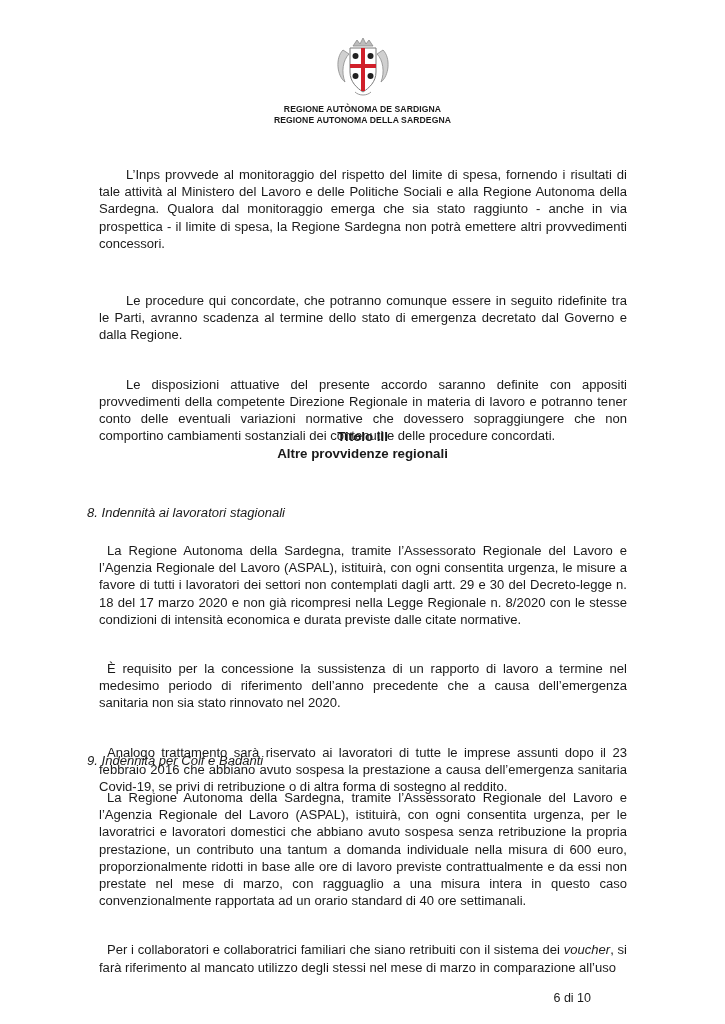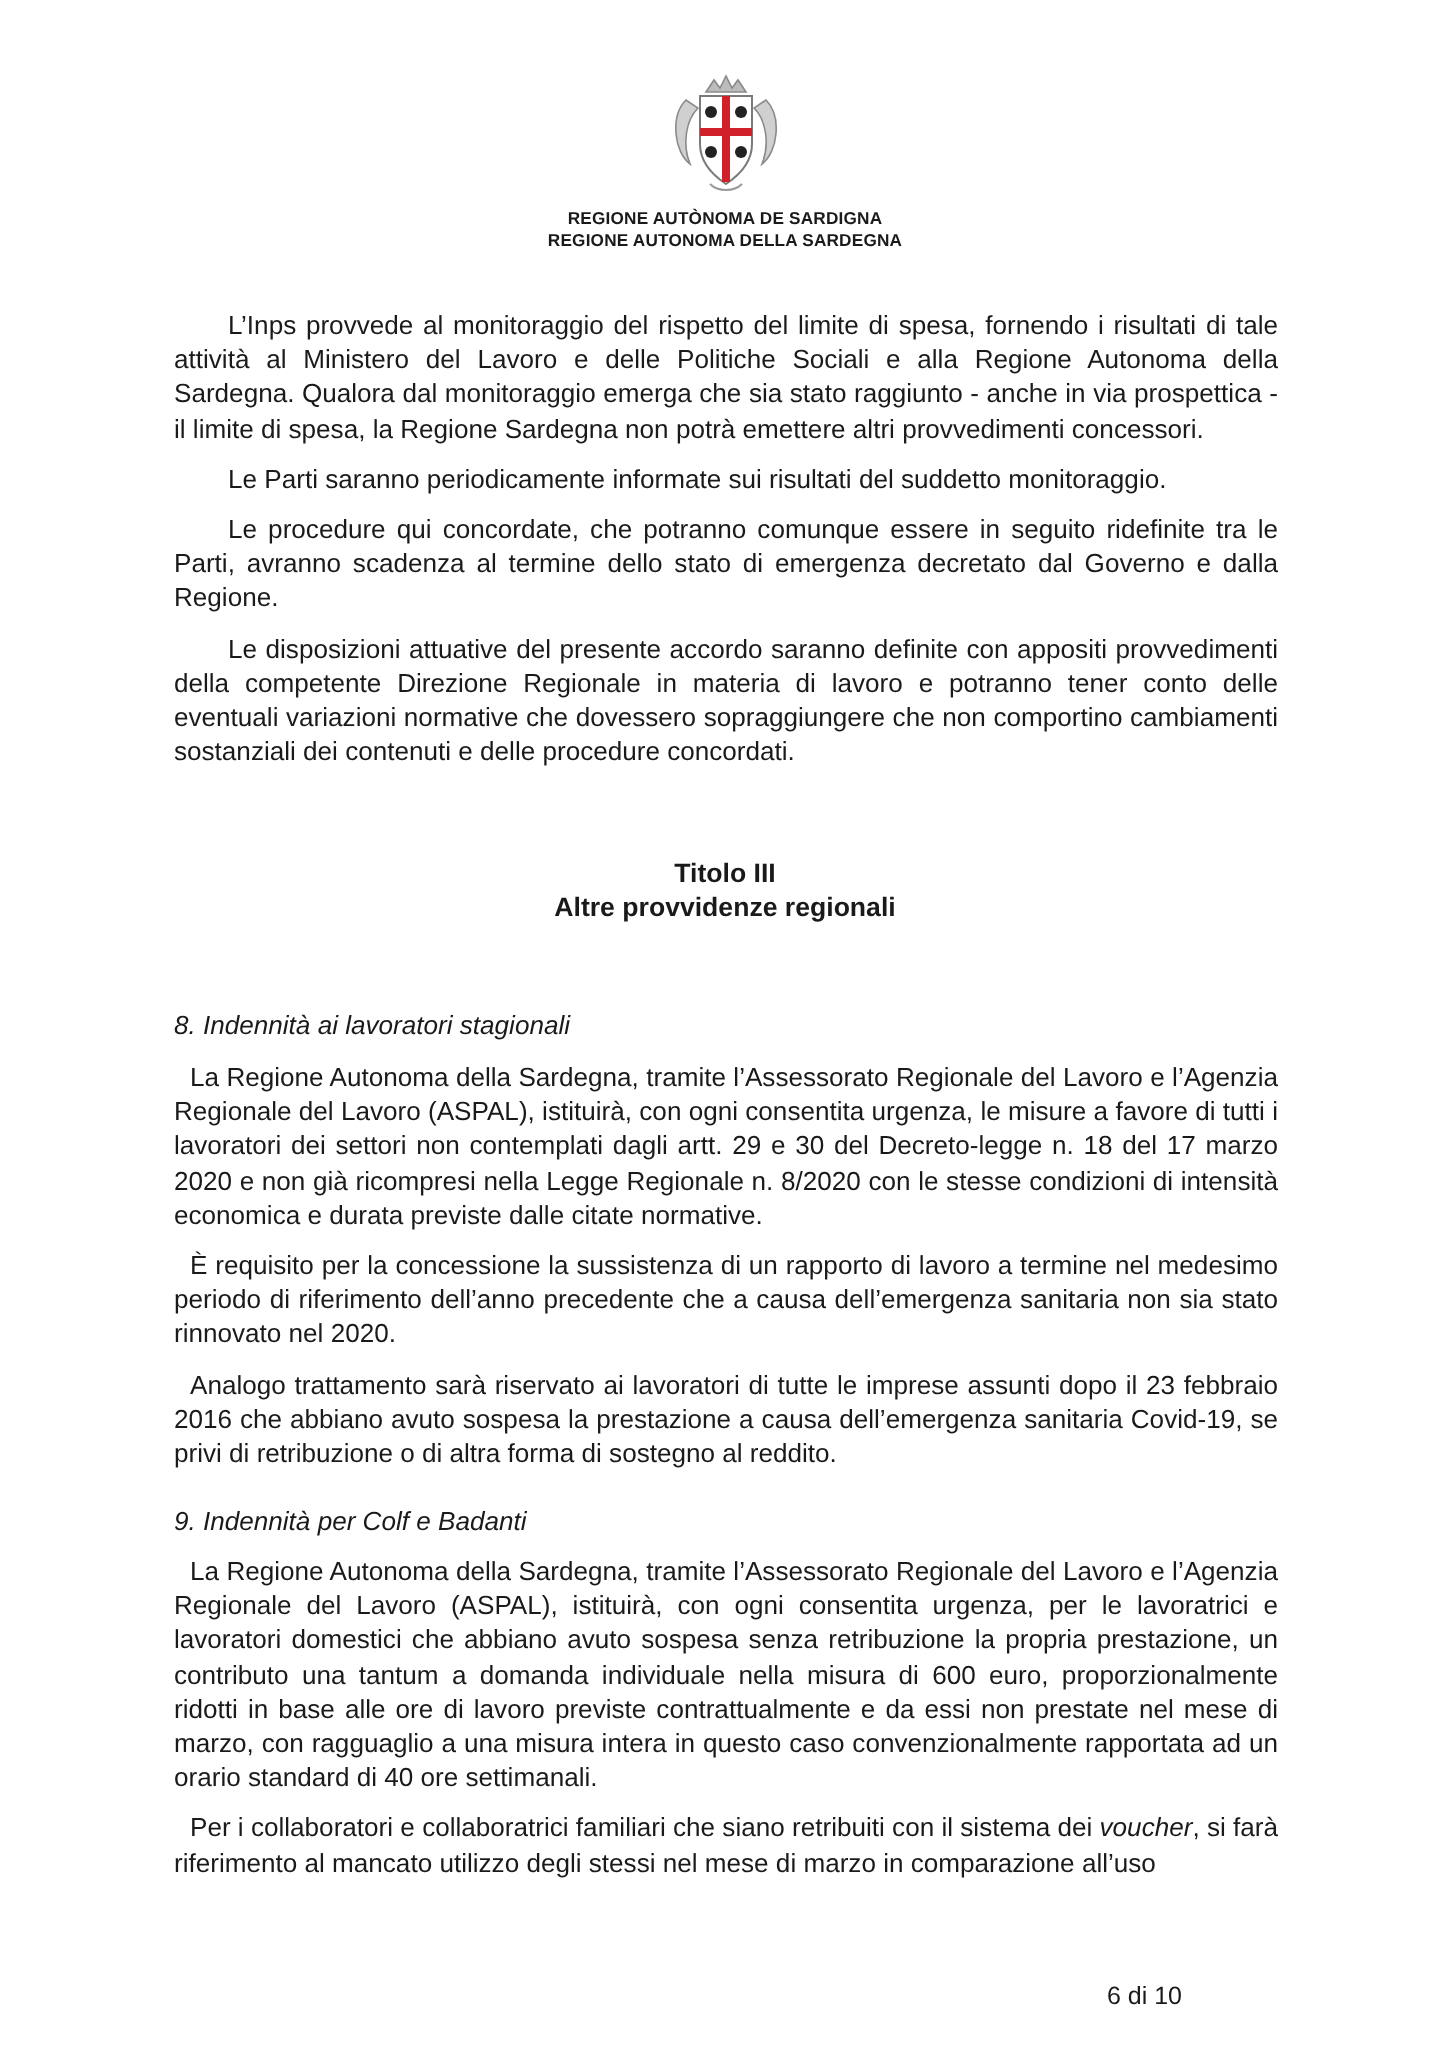--- a/index.html
+++ b/index.html
@@ -6,21 +6,21 @@
   body { width: 725px; height: 1024px; position: relative; overflow: hidden;
          font-family: "Liberation Sans", sans-serif; color: #1a1a1a; }
   .page { position: absolute; left: 0; top: 0; width: 678px; height: 1024px; background: #fff; }
 
   .header { position: absolute; top: 36px; left: 0; width: 725px; text-align: center; }
   .logo { width: 60px; height: 62px; margin: 0 auto; display: block; }
   .org-line { font-weight: bold; font-size: 8.6px; line-height: 11px; letter-spacing: 0.1px; }
   .org-wrap { margin-top: 6px; }
 
   .body-text { position: absolute; left: 87px; width: 552px; font-size: 13.05px; line-height: 17.2px; text-align: justify; }
-  .p { margin: 0; text-indent: 27px; }
+  .p { margin: 12px; text-indent: 27px; }
   .gap { height: 8px; }
 
   .title-block { position: absolute; left: 0; width: 725px; text-align: center; font-weight: bold; font-size: 13.3px; line-height: 17px; }
 
   .section-head { position: absolute; left: 87px; font-style: italic; font-size: 13.05px; line-height: 17px; text-align: right; }
   .indent-small { text-indent: 8px; }
 
   .page-num { position: absolute; right: 87px; top: 975px; font-size: 12.5px; font-family: "Liberation Sans", sans-serif; margin-top: 16px; }
   em { font-style: italic; }
 </style>
@@ -50,21 +50,20 @@
     </svg>
     <div class="org-wrap">
       <div class="org-line">REGIONE AUTÒNOMA DE SARDIGNA</div>
       <div class="org-line">REGIONE AUTONOMA DELLA SARDEGNA</div>
     </div>
   </div>
 
   <div class="body-text" style="top:154px;">
     <p class="p">L’Inps provvede al monitoraggio del rispetto del limite di spesa, fornendo i risultati di tale attività al Ministero del Lavoro e delle Politiche Sociali e alla Regione Autonoma della Sardegna. Qualora dal monitoraggio emerga che sia stato raggiunto - anche in via prospettica - il limite di spesa, la Regione Sardegna non potrà emettere altri provvedimenti concessori.</p>
     <div class="gap"></div>
-    <p class="p">Le Parti saranno periodicamente informate sui risultati del suddetto monitoraggio.</p>
     <div class="gap"></div>
     <p class="p">Le procedure qui concordate, che potranno comunque essere in seguito ridefinite tra le Parti, avranno scadenza al termine dello stato di emergenza decretato dal Governo e dalla Regione.</p>
     <div class="gap"></div>
     <p class="p">Le disposizioni attuative del presente accordo saranno definite con appositi provvedimenti della competente Direzione Regionale in materia di lavoro e potranno tener conto delle eventuali variazioni normative che dovessero sopraggiungere che non comportino cambiamenti sostanziali dei contenuti e delle procedure concordati.</p>
   </div>
 
   <div class="title-block" style="top:428px;">
     <div>Titolo III</div>
     <div>Altre provvidenze regionali</div>
   </div>

